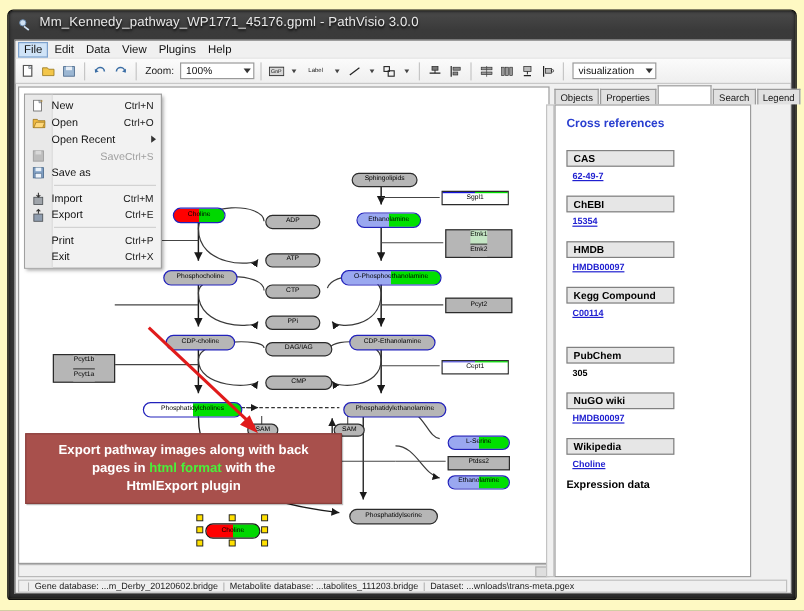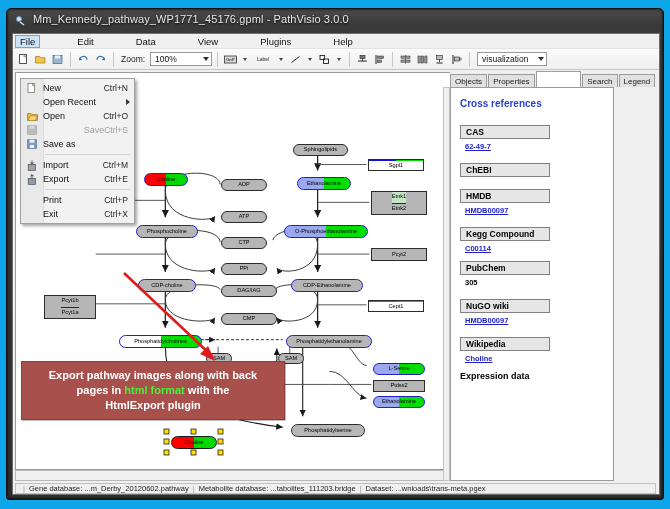--- a/index.html
+++ b/index.html
@@ -1,38 +1,38 @@
 <!DOCTYPE html>
 <html><head>
 <meta charset="utf-8">
 <style>
   html,body{margin:0;padding:0;background:#1b1b1b;}
   body{width:670px;height:509px;overflow:hidden;font-family:"Liberation Sans",sans-serif;}
 
-  #root{position:relative;width:670px;height:509px;background:#0ea5e9;}
+  #root{position:relative;width:670px;height:509px;background:#fef9c3;}
 
   
   .winframe{position:absolute;left:6px;top:8px;width:658px;height:492px;
     background:linear-gradient(180deg,#4a4a4a 0%,#3a3a3a 16px,#2e2e2e 100%);
     border:1px solid #0e0e0e;border-radius:5px 5px 3px 3px;box-sizing:border-box;
     box-shadow:0 0 3px #000 inset;}
   .titlebar{position:absolute;left:0;top:0;width:100%;height:24px;
     border-radius:4px 4px 0 0;box-sizing:border-box;}
   .title-ico{position:absolute;left:8px;top:6px;width:12px;height:12px;}
   .title-txt{position:absolute;left:26px;top:4px;font-size:11px;color:#e9e9e9;
     letter-spacing:.1px;white-space:nowrap;text-shadow:0 1px 2px #000;}
 
   
   .client{position:absolute;left:5px;top:24px;width:648px;height:462px;
     background:#f0f0f0;box-sizing:border-box;border:1px solid #6f6f6f;}
 
   
   .menubar{position:absolute;left:0;top:0;width:100%;height:15px;
     background:#f0f0f0;border-bottom:1px solid #e3e3e3;box-sizing:border-box;}
-  .menubar ul{list-style:none;margin:0;padding:0 2px;display:flex;height:15px;align-items:center;gap:32px;}
+  .menubar ul{list-style:none;margin:0;padding:0 2px;display:flex;height:15px;align-items:center;}
   .menubar li{font-size:9.5px;color:#111;padding:1px 5px;line-height:11px;cursor:default;}
   .menubar li.open{background:#cfe3f7;border:1px solid #7da2ce;padding:0 4px;}
 
   
   .toolbar{position:absolute;left:0;top:15px;width:100%;height:21px;
     background:linear-gradient(180deg,#fbfbfb,#efefef);
     border-bottom:1px solid #c8c8c8;box-sizing:border-box;
     display:flex;align-items:center;gap:2px;padding-left:3px;}
   .tb-sep{width:1px;height:15px;background:#c6c6c6;margin:0 3px;}
   .tb-btn{width:15px;height:15px;display:flex;align-items:center;justify-content:center;
@@ -67,21 +67,21 @@
   .gene-half{flex:1;display:flex;align-items:center;justify-content:center;font-size:5.6px;}
 
   
   .callout{position:absolute;background:#a8504c;border:1px solid #8a3f3c;
     display:flex;flex-direction:column;align-items:center;justify-content:center;
     color:#fff;font-weight:bold;font-size:11px;line-height:15px;text-align:center;
     box-shadow:1px 1px 0 rgba(0,0,0,.25);}
   .callout .hl{color:#49f03a;}
 
   
-  .sidepanel{position:absolute;left:437px;top:38px;width:196px;height:409px;
+  .sidepanel{position:absolute;left:449px;top:38px;width:196px;height:409px;
     background:#f0f0f0;}
   .tabstrip{position:absolute;left:0;top:0;width:100%;height:15px;display:flex;
     align-items:flex-end;font-size:8px;}
   .tab{border:1px solid #9b9b9b;border-bottom:none;background:#e1e1e1;color:#1a1a1a;
     padding:1px 4px 1px 4px;margin-right:1px;line-height:11px;box-sizing:border-box;height:13px;}
   .tab.active{background:#ffffff;height:15px;padding-top:14px;font-weight:normal;}
   .panelbody{position:absolute;left:0;top:15px;width:164px;height:394px;background:#fff;
     border:1px solid #9b9b9b;box-sizing:border-box;overflow:hidden;padding:0;}
   .panel-scroll-l{position:absolute;left:-7px;top:15px;width:7px;height:394px;background:#f0f0f0;border:1px solid #c3c3c3;box-sizing:border-box;}
   .xref-title{font-size:10px;font-weight:bold;color:#2a3fd0;margin:10px 0 0 9px;
@@ -473,33 +473,34 @@
       <div class="panelbody">
         <div class="xref-title">Cross references</div>
 
         <div class="xref-item" style="margin-top:16px">
           <div class="xref-head">CAS</div>
           <div class="xref-val">62-49-7</div>
         </div>
 
         <div class="xref-item" style="margin-top:12px">
           <div class="xref-head">ChEBI</div>
+          <div class="xref-val">15354</div>
         </div>
 
         <div class="xref-item" style="margin-top:12px">
           <div class="xref-head">HMDB</div>
           <div class="xref-val">HMDB00097</div>
         </div>
 
         <div class="xref-item" style="margin-top:12px">
           <div class="xref-head">Kegg Compound</div>
           <div class="xref-val">C00114</div>
         </div>
 
-        <div class="xref-item" style="margin-top:8px">
+        <div class="xref-item" style="margin-top:24px">
           <div class="xref-head">PubChem</div>
           <div class="xref-val plain">305</div>
         </div>
 
         <div class="xref-item" style="margin-top:12px">
           <div class="xref-head">NuGO wiki</div>
           <div class="xref-val">HMDB00097</div>
         </div>
 
         <div class="xref-item" style="margin-top:12px">
@@ -507,21 +508,21 @@
           <div class="xref-val">Choline</div>
         </div>
 
         <div class="expr">Expression data</div>
       </div>
     </div>
 
     <div class="statusbar">
       <span class="st-sep">|</span>
       <span>Gene database:</span>&nbsp;
-      <span>...m_Derby_20120602.pathway</span>
+      <span>...m_Derby_20120602.bridge</span>
       <span class="st-sep">|</span>
       <span>Metabolite database:</span>&nbsp;
       <span>...tabolites_111203.bridge</span>
       <span class="st-sep">|</span>
       <span>Dataset:</span>&nbsp;
       <span>...wnloads\trans-meta.pgex</span>
     </div>
 
     <div class="menupop">
       <div class="gutter"></div>
@@ -532,34 +533,34 @@
                 <rect x="1" y=".5" width="6.5" height="9" fill="#fff" stroke="#666" stroke-width=".7"></rect>
                 <path d="M5.5 .5 L7.5 2.6 L5.5 2.6Z" fill="#cfe2f5" stroke="#666" stroke-width=".5"></path>
                 <path d="M7.2 0.8 l.9 .9 M8.1 .8 l-.9 .9" stroke="#d09a2a" stroke-width=".8"></path>
               </svg>
         </span>
         <span class="lbl">New</span>
         <span class="acc">Ctrl+N</span>
       </div>
 
       <div class="mi">
-        <span class="ico"></span>
-        <span class="lbl">Open Recent</span>
-        <span class="submore"></span>
-      </div>
-
-      <div class="mi">
         <span class="ico">
           <svg width="11" height="9" viewBox="0 0 11 9">
                 <path d="M.5 1.5h3.6l.9 1.1h5.5v5.8H.5Z" fill="#f0b93e" stroke="#9a7520" stroke-width=".7"></path>
                 <path d="M1.2 8.4 L3 3.9 h7.3 L8.6 8.4Z" fill="#ffd87a" stroke="#9a7520" stroke-width=".6"></path>
               </svg>
         </span>
         <span class="lbl">Open</span>
         <span class="acc">Ctrl+O</span>
+      </div>
+
+      <div class="mi">
+        <span class="ico"></span>
+        <span class="lbl">Open Recent</span>
+        <span class="submore"></span>
       </div>
 
       <div class="mi disabled">
         <span class="ico">
           <svg width="10" height="10" viewBox="0 0 10 10">
                 <rect x=".7" y=".7" width="8.6" height="8.6" fill="#bdbdbd" stroke="#9c9c9c" stroke-width=".7"></rect>
                 <rect x="2.6" y=".7" width="4.8" height="3" fill="#d8d8d8"></rect>
               </svg>
         </span>
         <span class="lbl">Save</span>

